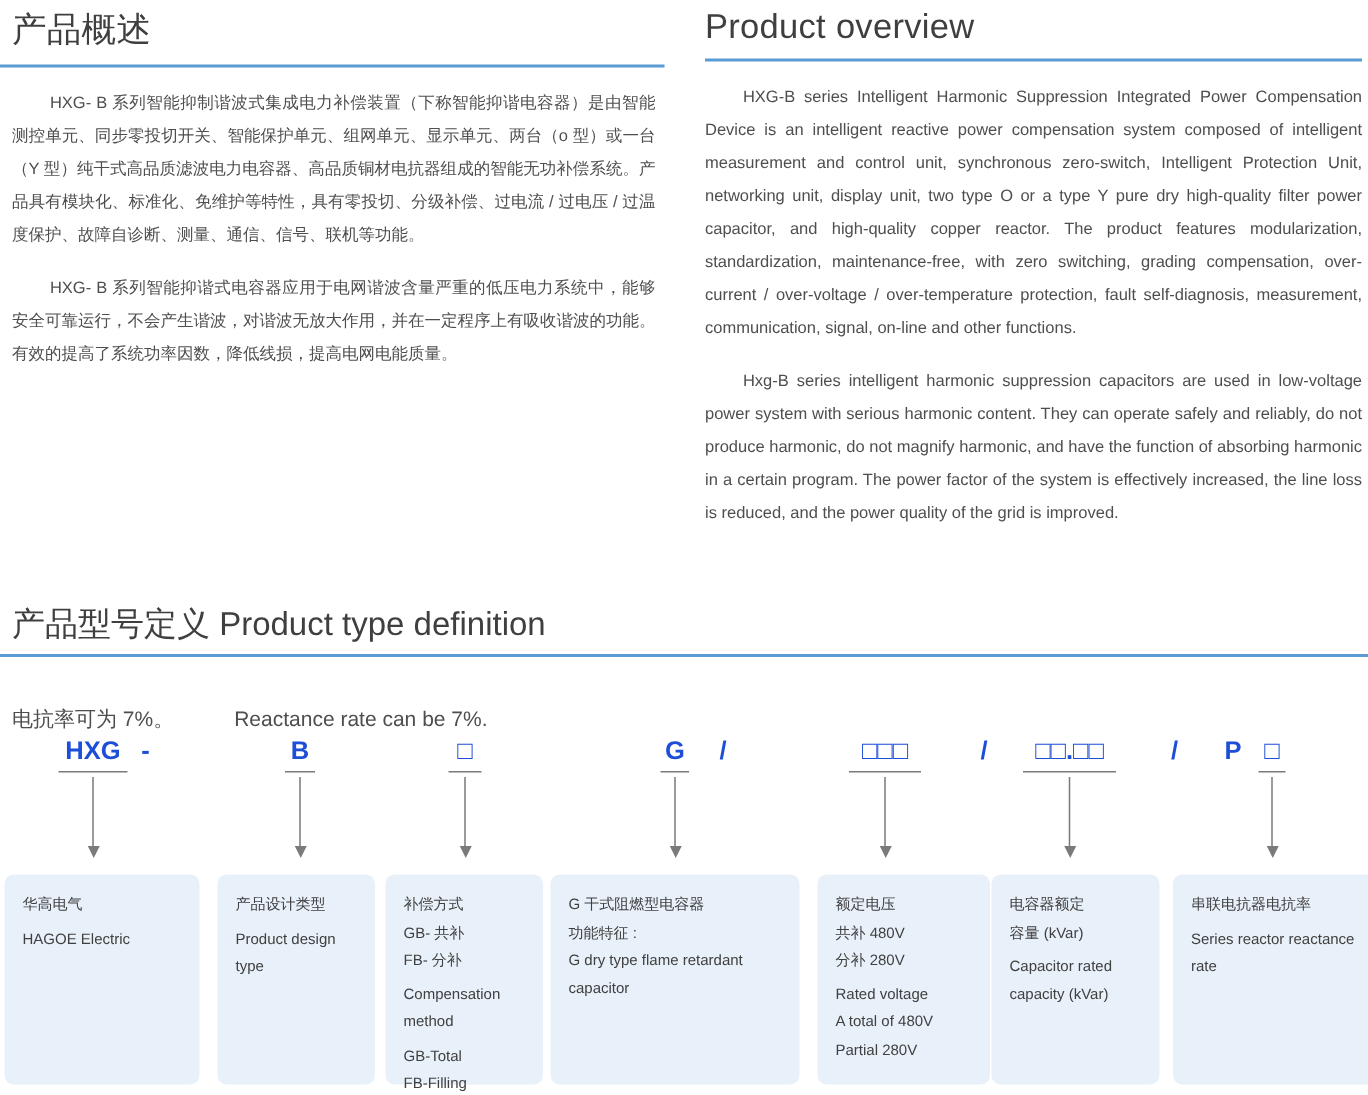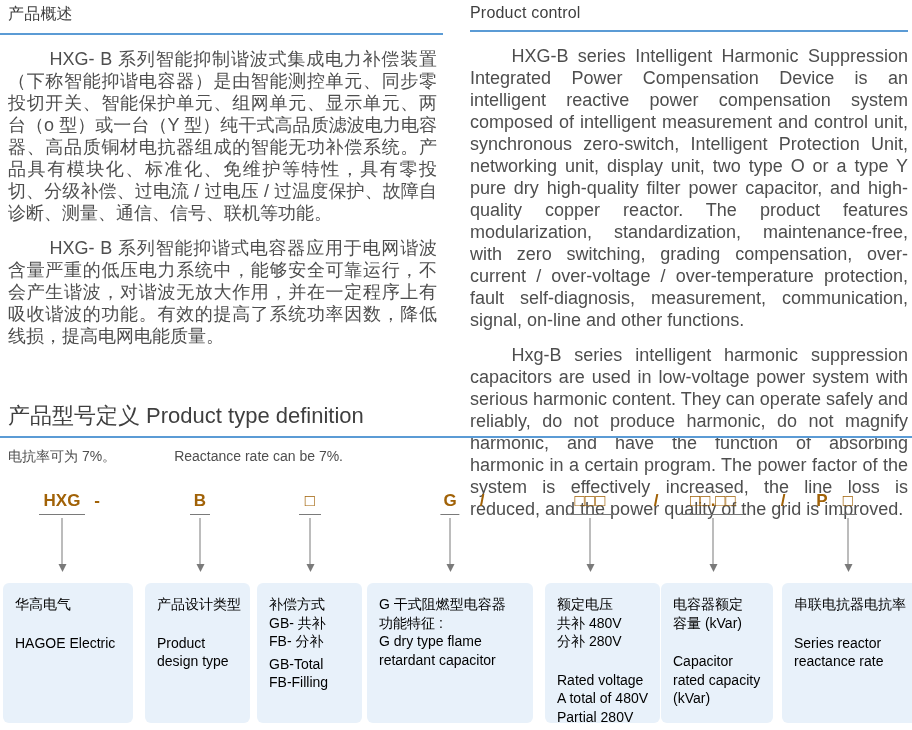--- a/index.html
+++ b/index.html
@@ -11,46 +11,46 @@
   }
   *{margin:0;padding:0;box-sizing:border-box;}
   html,body{background:#ffffff;}
   body{font-family:"Liberation Sans","DejaVu Sans",sans-serif;}
   .page{position:relative;width:912px;height:730px;background:#fff;overflow:hidden;}
 
   
   .col{position:absolute;top:4px;}
   .col-zh{left:0;width:443px;}
   .col-en{left:470px;width:438px;}
-  .col h2{font-size:16px;font-weight:500;color:var(--ink);letter-spacing:.2px;}
+  .col h2{font-size:23px;font-weight:500;color:var(--ink);letter-spacing:.2px;}
   .col-zh h2{padding-left:8px;}
   .rule{height:2px;background:var(--accent);margin-top:8px;}
-  .col p{margin-top:13px;font-size:18px;line-height:22px;color:var(--body);
+  .col p{margin-top:13px;font-size:11px;line-height:22px;color:var(--body);
          text-align:justify;text-indent:2.3em;}
   .col-zh p{margin-left:8px;margin-right:6px;}
 
   
   .typedef-title{position:absolute;left:8px;top:401px;font-size:22px;font-weight:500;color:var(--ink);}
   .rule-full{position:absolute;left:0;top:436px;width:912px;height:2px;background:var(--accent);}
-  .note{position:absolute;left:8px;top:448px;font-size:14px;color:var(--body);display:flex;gap:58px;}
+  .note{position:absolute;left:8px;top:471px;font-size:14px;color:var(--body);display:flex;gap:40px;}
 
   
   .diagram{position:absolute;left:0;top:487px;width:912px;height:243px;}
   .tok,.sep{position:absolute;top:4px;transform:translateX(-50%);
-            font-size:17px;font-weight:bold;color:#a16207;text-align:center;white-space:nowrap;}
+            font-size:17px;font-weight:bold;color:#1d4ed8;text-align:center;white-space:nowrap;}
   .tok{padding:0 3px 3px 3px;}
   .tok.u{border-bottom:1.5px solid var(--line);}
   .arrow{position:absolute;top:31px;height:46px;width:0;border-left:1px solid var(--line);
          transform:translateX(-50%);}
   .arrow::after{content:"";position:absolute;left:-4.5px;bottom:-8px;width:0;height:0;
                 border-left:4px solid transparent;border-right:4px solid transparent;
                 border-top:8px solid var(--line);}
   .box{position:absolute;top:96px;height:140px;background:var(--boxbg);border-radius:6px;
-       padding:12px 9px 0 12px;font-size:14px;line-height:18.5px;color:#000000;}
-  .box .en{margin-top:20px;}
+       padding:12px 9px 0 12px;font-size:10px;line-height:18.5px;color:#404040;}
+  .box .en{margin-top:4px;}
   .box .gap{margin-top:4px;}
 
   
   .b1{left:3px;width:130px;}
   .b2{left:145px;width:105px;}
   .b3{left:257px;width:105px;}
   .b4{left:367px;width:166px;}
   .b5{left:545px;width:115px;}
   .b6{left:661px;width:112px;}
   .b7{left:782px;width:146px;}
@@ -61,21 +61,21 @@
 <div class="page">
 
   <section class="col col-zh">
     <h2>产品概述</h2>
     <div class="rule"></div>
     <p>HXG- B 系列智能抑制谐波式集成电力补偿装置（下称智能抑谐电容器）是由智能测控单元、同步零投切开关、智能保护单元、组网单元、显示单元、两台（o 型）或一台（Y 型）纯干式高品质滤波电力电容器、高品质铜材电抗器组成的智能无功补偿系统。产品具有模块化、标准化、免维护等特性，具有零投切、分级补偿、过电流 / 过电压 / 过温度保护、故障自诊断、测量、通信、信号、联机等功能。</p>
     <p>HXG- B 系列智能抑谐式电容器应用于电网谐波含量严重的低压电力系统中，能够安全可靠运行，不会产生谐波，对谐波无放大作用，并在一定程序上有吸收谐波的功能。有效的提高了系统功率因数，降低线损，提高电网电能质量。</p>
   </section>
 
   <section class="col col-en">
-    <h2>Product control</h2>
+    <h2>Product overview</h2>
     <div class="rule"></div>
     <p>HXG-B series Intelligent Harmonic Suppression Integrated Power Compensation Device is an intelligent reactive power compensation system composed of intelligent measurement and control unit, synchronous zero-switch, Intelligent Protection Unit, networking unit, display unit, two type O or a type Y pure dry high-quality filter power capacitor, and high-quality copper reactor. The product features modularization, standardization, maintenance-free, with zero switching, grading compensation, over-current / over-voltage / over-temperature protection, fault self-diagnosis, measurement, communication, signal, on-line and other functions.</p>
     <p>Hxg-B series intelligent harmonic suppression capacitors are used in low-voltage power system with serious harmonic content. They can operate safely and reliably, do not produce harmonic, do not magnify harmonic, and have the function of absorbing harmonic in a certain program. The power factor of the system is effectively increased, the line loss is reduced, and the power quality of the grid is improved.</p>
   </section>
 
   <h2 class="typedef-title">产品型号定义 Product type definition</h2>
   <div class="rule-full"></div>
 
   <div class="note">
     <span>电抗率可为 7%。</span>
@@ -112,20 +112,21 @@
 
     <div class="box b2">
       <div>产品设计类型</div>
       <div class="en">Product design type</div>
     </div>
 
     <div class="box b3">
       <div>补偿方式</div>
       <div>GB- 共补</div>
       <div>FB- 分补</div>
+      <div class="en">Compensation method</div>
       <div class="gap">GB-Total</div>
       <div>FB-Filling</div>
     </div>
 
     <div class="box b4">
       <div>G 干式阻燃型电容器</div>
       <div>功能特征 :</div>
       <div>G dry type flame retardant capacitor</div>
     </div>
 

